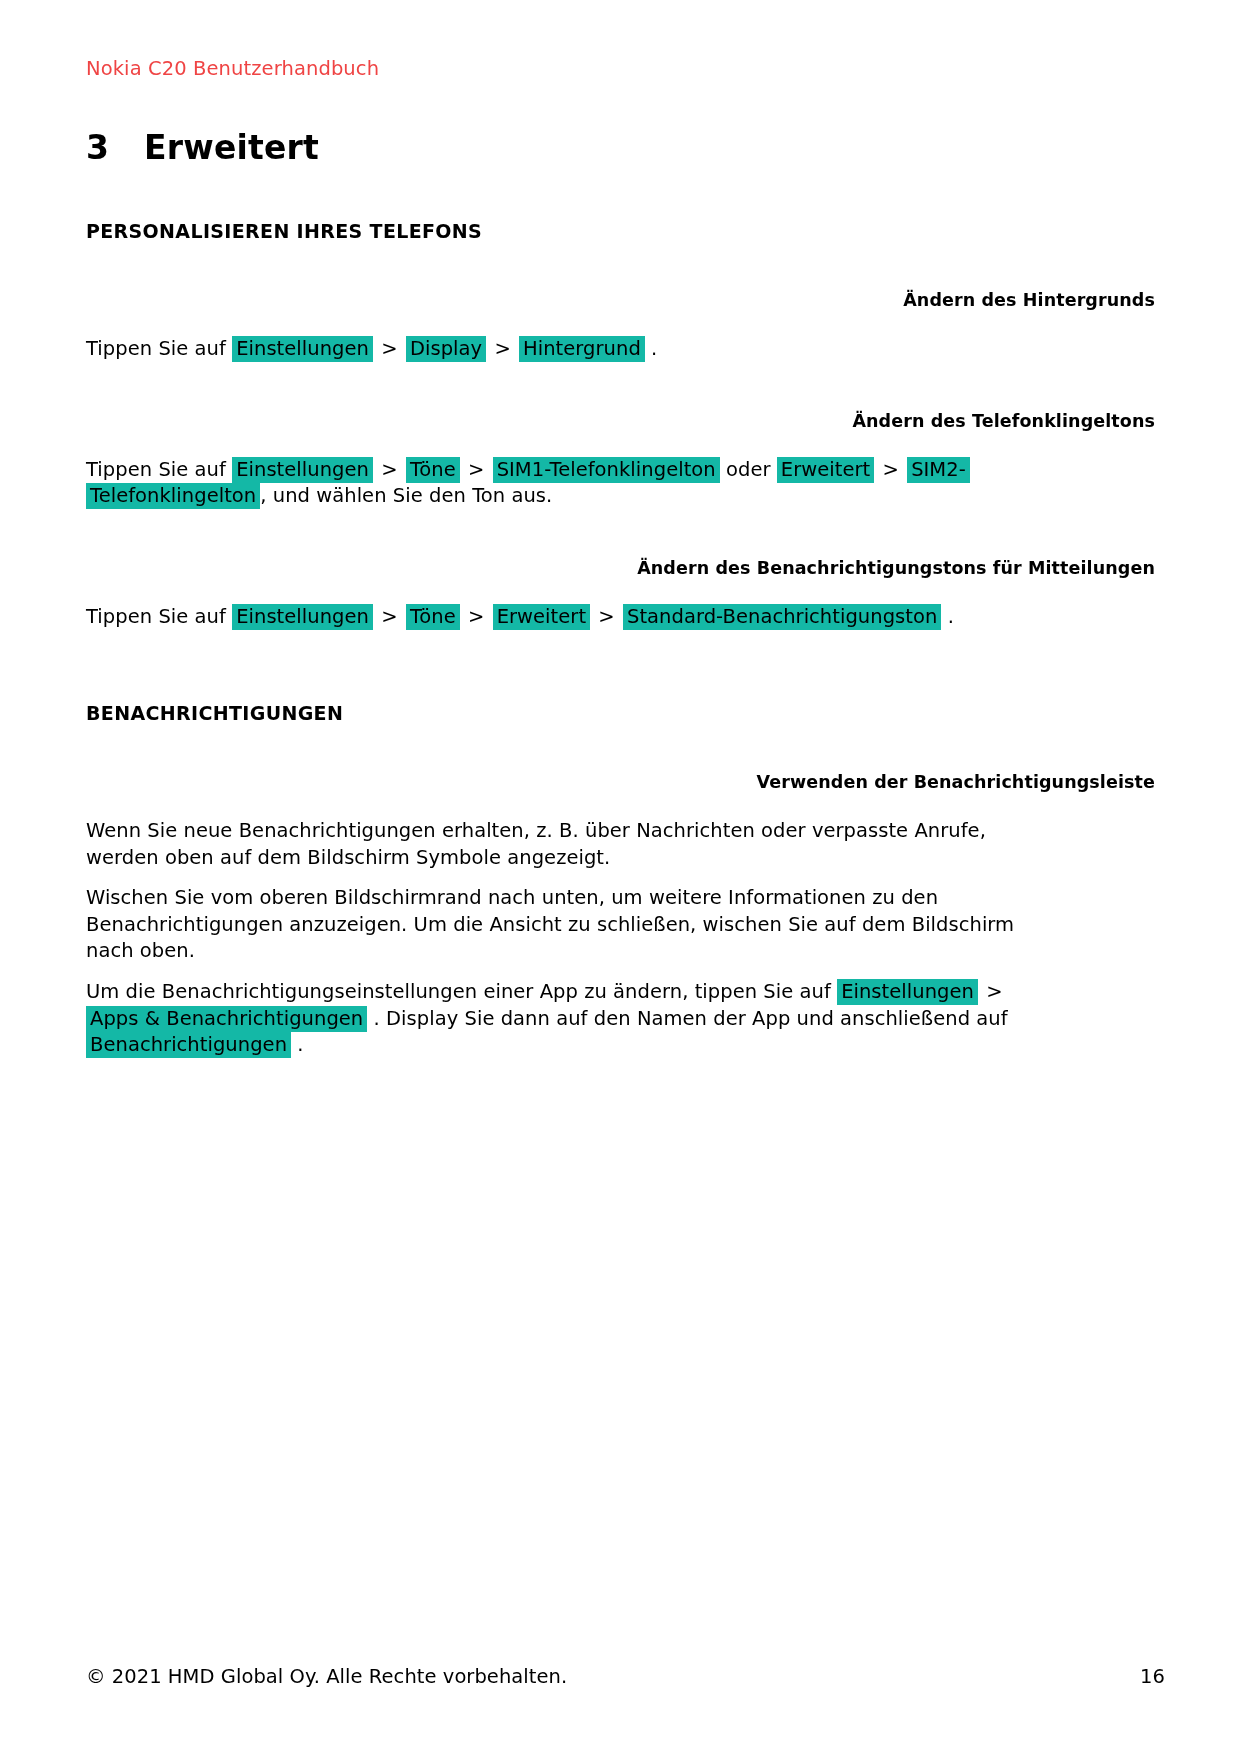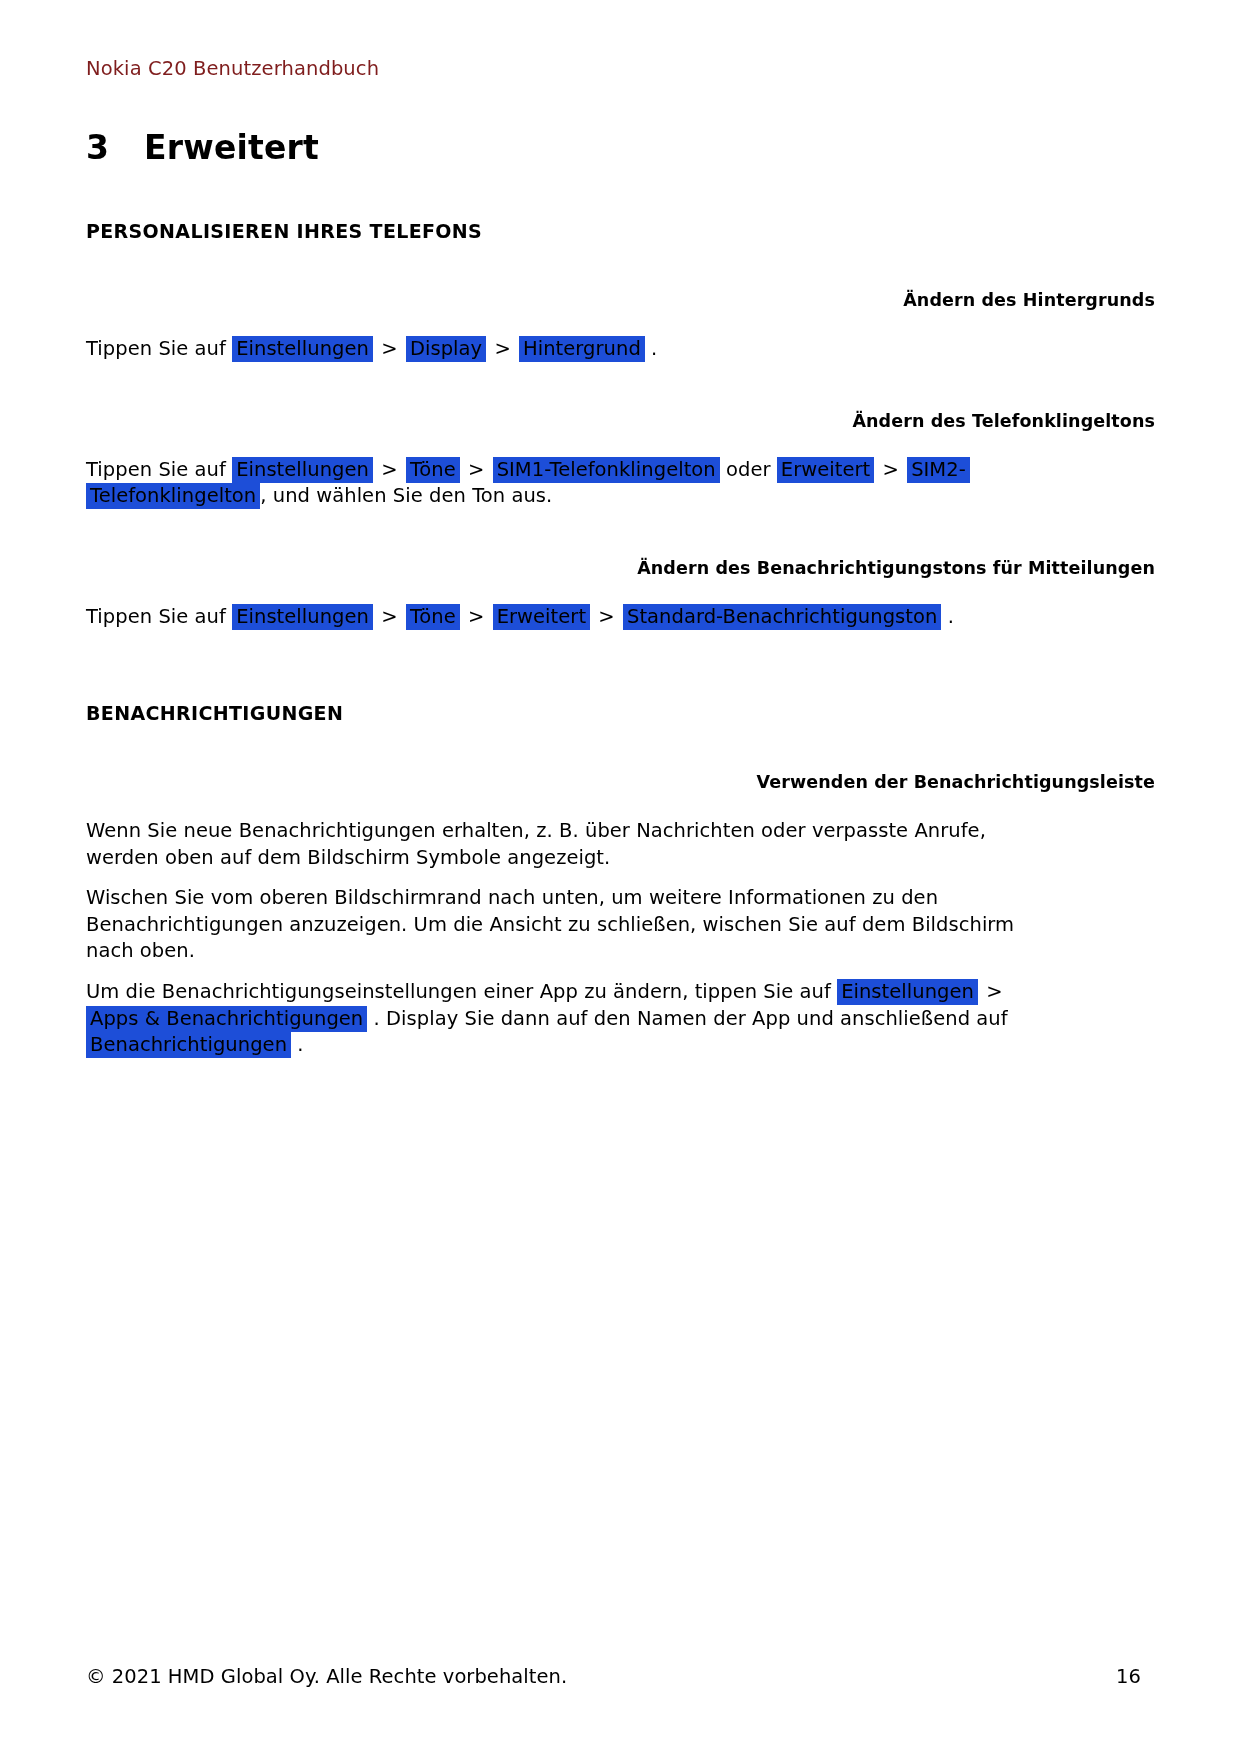--- a/index.html
+++ b/index.html
@@ -21,21 +21,21 @@
     inset: 0;
     padding: 56px 86px 0 86px;
     box-sizing: border-box;
   }
 
   .running-head {
     font-size: 19.5px;
     line-height: 1.3;
     letter-spacing: 0.1px;
     margin: 0 0 0 0;
-    color: #7f1d1d;
+    color: #ef4444;
   }
 
   .chapter-title {
     display: flex;
     align-items: baseline;
     margin: 47px 0 0 0;
     font-weight: bold;
     font-size: 33px;
     letter-spacing: 0.2px;
   }
@@ -61,34 +61,34 @@
   p.body {
     font-size: 19.5px;
     line-height: 1.36;
     margin: 26px 0 0 0;
     max-width: 935px;
     letter-spacing: 0.05px;
   }
   p.para-gap { margin-top: 14px; }
 
   .hl {
-    background: #1d4ed8;
+    background: #14b8a6;
     padding: 1px 4px 2px 4px;
     box-decoration-break: clone;
     -webkit-box-decoration-break: clone;
   }
   .sep {
     display: inline-block;
     padding: 0 2px;
   }
 
   .footer {
     position: absolute;
     left: 86px;
-    right: 100px;
+    right: 76px;
     bottom: 66px;
     display: flex;
     justify-content: space-between;
     align-items: flex-start;
     font-size: 19.5px;
     letter-spacing: 0.05px;
   }
 </style>
 </head>
 <body>

